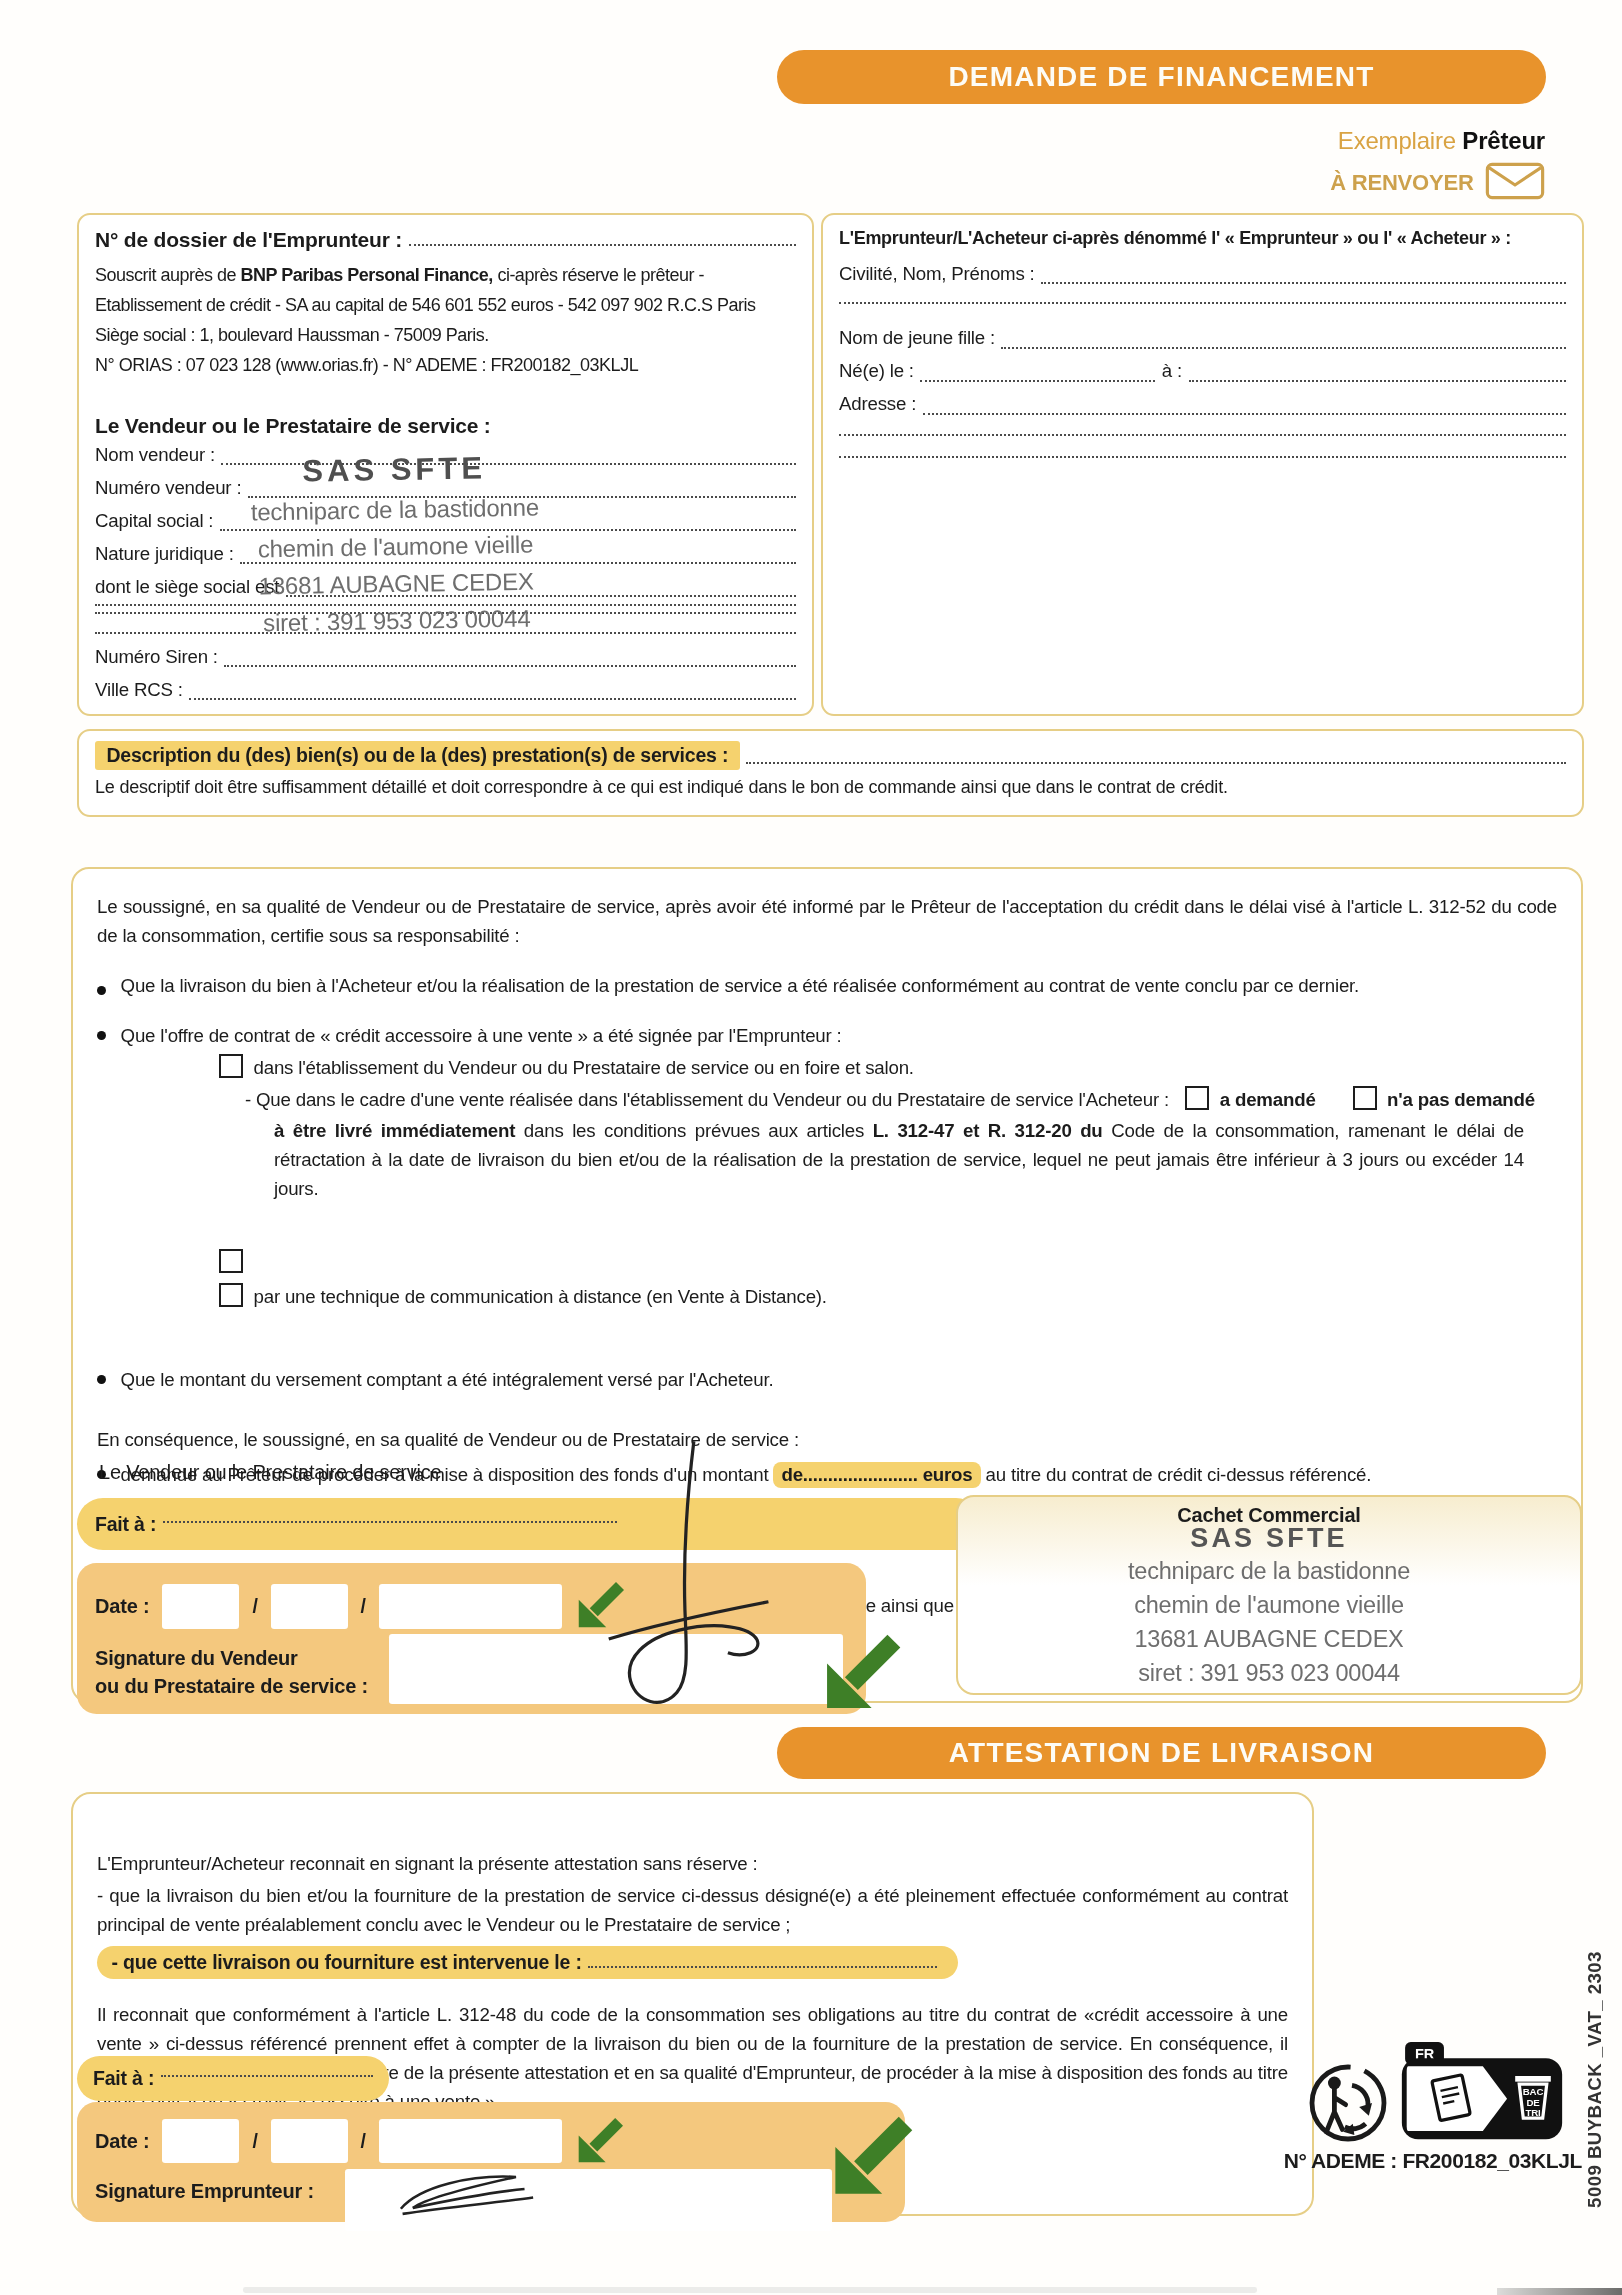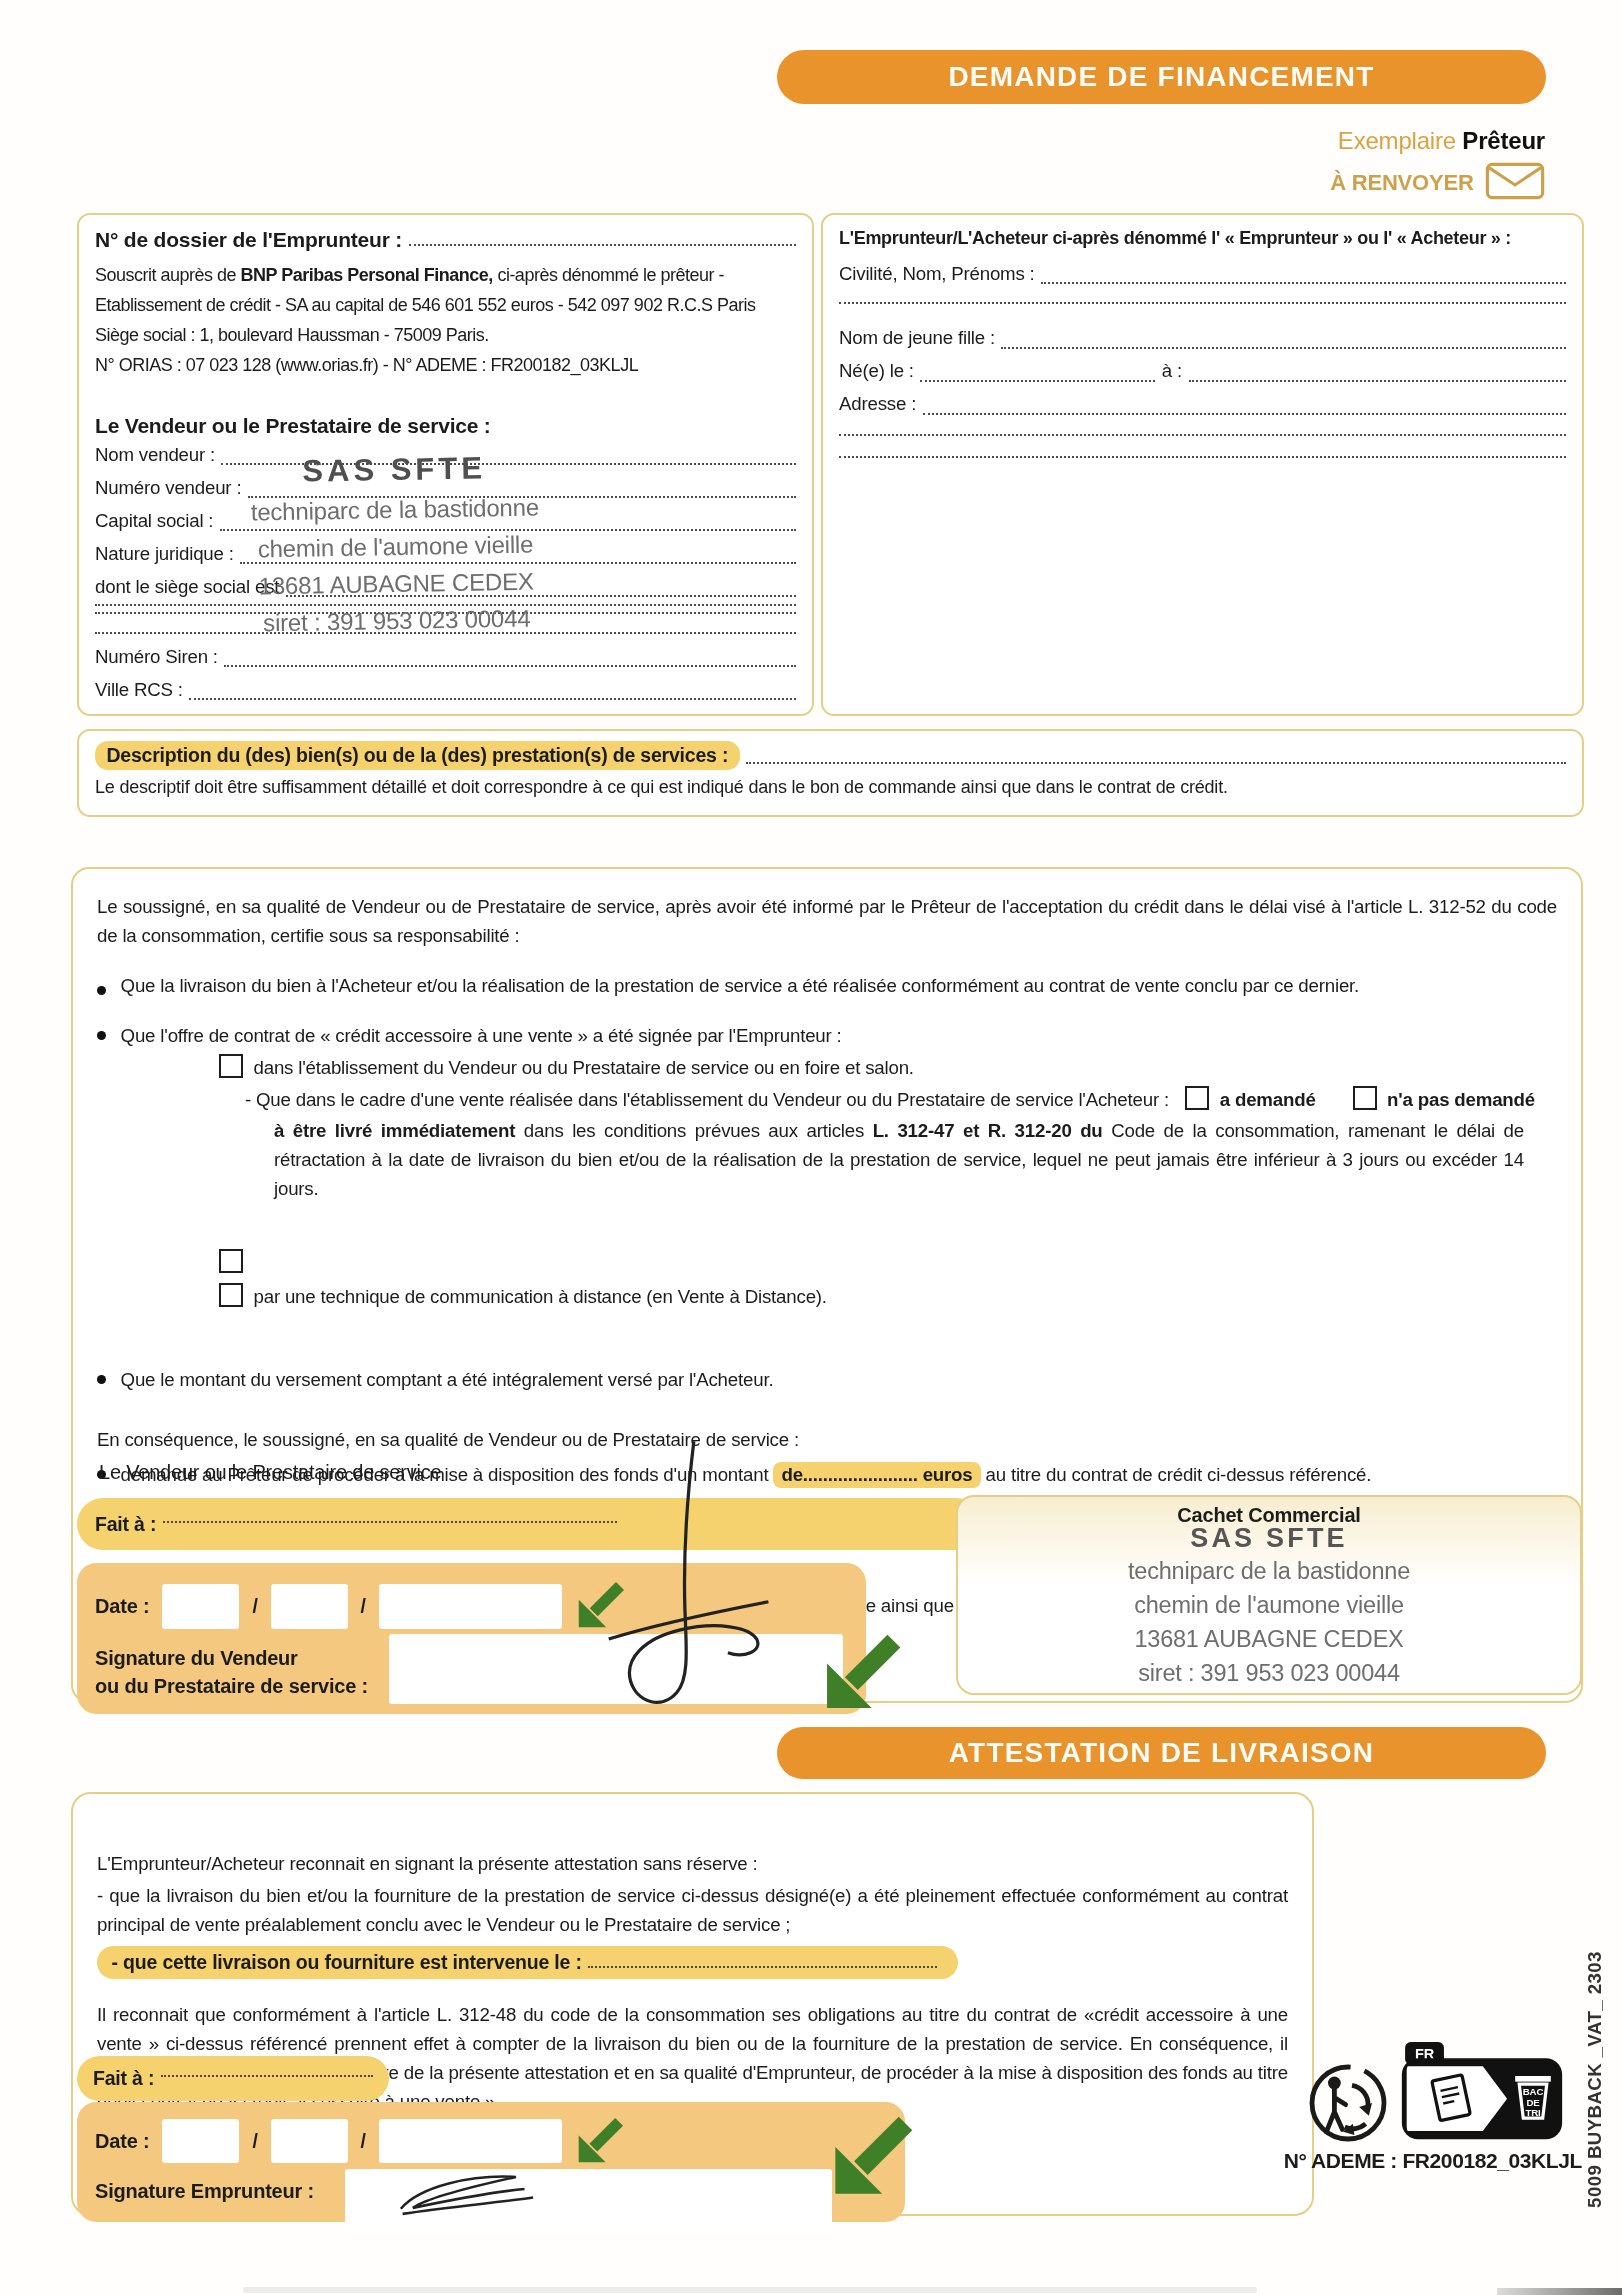--- a/index.html
+++ b/index.html
@@ -9,21 +9,21 @@
   .b{font-weight:700;}
   
   .banner{background:#E8932C;border-radius:28px;display:flex;align-items:center;justify-content:center;
           color:#fdfcf6;font-weight:700;font-size:28px;letter-spacing:1.2px;}
   
   .fbox{border:2.4px solid #E6CE86;border-radius:13px;box-sizing:border-box;background:#fff;}
   
   .row{display:flex;align-items:flex-end;}
   .dots{flex:1;border-bottom:2.4px dotted #4a4a4a;margin:0 0 5.7px 6.5px;height:0.8px;}
   .dotsfix{display:inline-block;border-bottom:2.4px dotted #4a4a4a;height:0.8px;margin:0 6.5px 5.7px 6.5px;}
-  .hl{background:#F5D26E;border-radius:13px;}
+  .hl{background:#F5D26E;border-radius:3px;}
   .checkbox{display:inline-block;width:20px;height:20px;border:2.4px solid #1d1d1d;background:#fff;
             vertical-align:-4px;margin-right:10.5px;flex:none;}
   .bullet{display:inline-block;width:9px;height:9px;border-radius:50%;background:#111;
           vertical-align:2.4px;margin-right:14.6px;flex:none;}
   .body-text{font-size:18.7px;line-height:29px;}
   .just{text-align:justify;}
   .fieldrow{display:flex;align-items:flex-end;font-size:18.7px;line-height:33px;}
   .stamp{color:#6e6e6e;text-align:center;}
   .garrow{color:#3E7F27;display:block;}
   .wbox{background:#fff;border-radius:3.2px;display:inline-block;}
@@ -52,21 +52,21 @@
       </svg>
     </span>
   </div>
 
   <div class="abs fbox" style="left:77px;top:213px;width:737px;height:503px;padding:13px 16px;">
     <div class="row" style="font-size:21px;">
       <span class="b">N° de dossier de l'Emprunteur :</span>
       <span class="dots"></span>
     </div>
     <div style="font-size:18px;line-height:30px;margin-top:8px;letter-spacing:-0.5px;">
-      <span>Souscrit auprès de </span><span class="b">BNP Paribas Personal Finance,</span><span> ci-après dénommé le prêteur -</span><br>
+      <span>Souscrit auprès de </span><span class="b">BNP Paribas Personal Finance,</span><span> ci-après réserve le prêteur -</span><br>
       <span>Etablissement de crédit - SA au capital de 546 601 552 euros - 542 097 902 R.C.S Paris</span><br>
       <span>Siège social : 1, boulevard Haussman - 75009 Paris.</span><br>
       <span>N° ORIAS : 07 023 128 (www.orias.fr) - N° ADEME : FR200182_03KLJL</span>
     </div>
     <div class="b" style="font-size:21px;margin-top:34px;">Le Vendeur ou le Prestataire de service :</div>
     <div class="fieldrow">
         <span>Nom vendeur :</span>
         <span class="dots"></span>
       </div>
     <div class="fieldrow">

